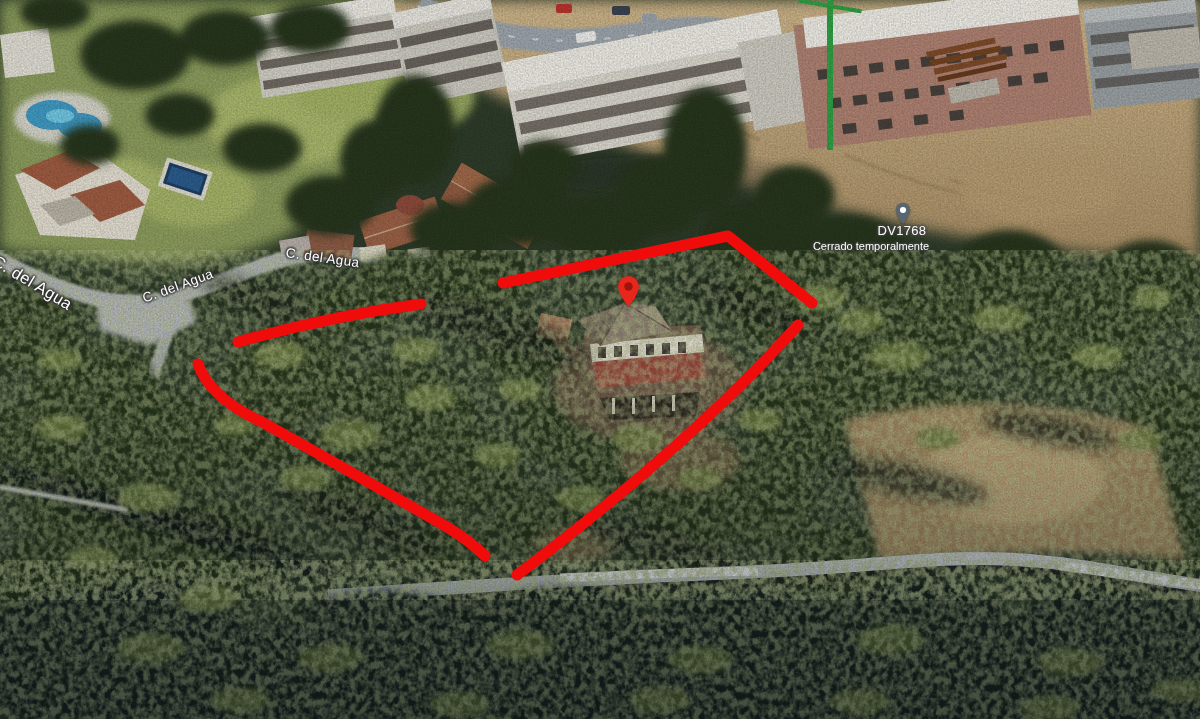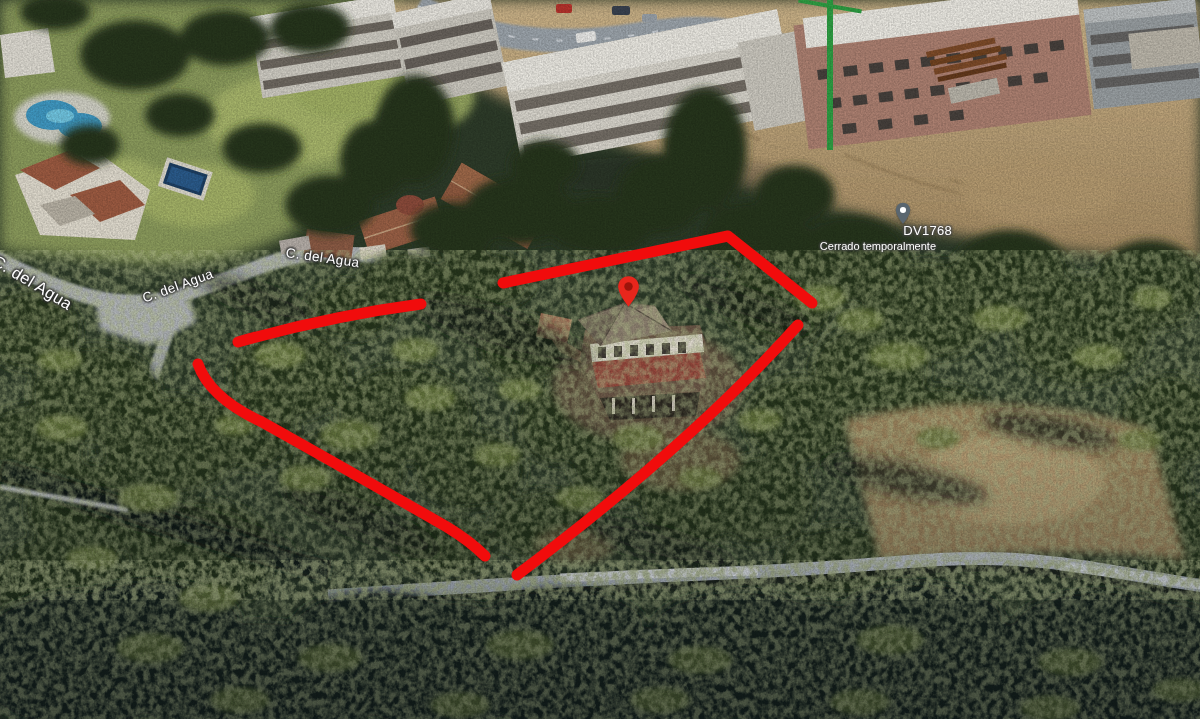--- a/index.html
+++ b/index.html
@@ -10,21 +10,21 @@
   .pin{position:absolute;}
   .pin-red{left:617px;top:275px;width:23px;height:33px;filter:drop-shadow(0 1px 1px rgba(0,0,0,.35));}
   .pin-gray{left:895px;top:202px;width:16px;height:23px;filter:drop-shadow(0 1px 1px rgba(0,0,0,.35));}
   .glabel{position:absolute;color:#fff;font-weight:500;letter-spacing:.4px;white-space:nowrap;
     transform-origin:0 50%;
     text-shadow:-1px -1px 2px rgba(50,50,50,.95),1px -1px 2px rgba(50,50,50,.95),
                 -1px 1px 2px rgba(50,50,50,.95),1px 1px 2px rgba(50,50,50,.95),0 0 4px rgba(0,0,0,.45);}
   .street-1{left:-6px;top:250px;font-size:16.5px;transform:rotate(31deg);}
   .street-2{left:143px;top:291px;font-size:13.5px;transform:rotate(-20deg);}
   .street-3{left:286px;top:245px;font-size:13.5px;transform:rotate(8deg);}
-  .poi{position:absolute;text-align:right;color:#fff;
+  .poi{position:absolute;text-align:center;color:#fff;
     text-shadow:-1px -1px 2px rgba(70,70,70,.9),1px -1px 2px rgba(70,70,70,.9),
                 -1px 1px 2px rgba(70,70,70,.9),1px 1px 2px rgba(70,70,70,.9);}
   .poi-name{left:852px;top:223px;width:100px;font-size:13px;font-weight:500;letter-spacing:.3px;}
   .poi-status{left:806px;top:240px;width:130px;font-size:11px;font-weight:400;}
 </style>
 </head>
 <body>
 
 <div id="stage">
 

